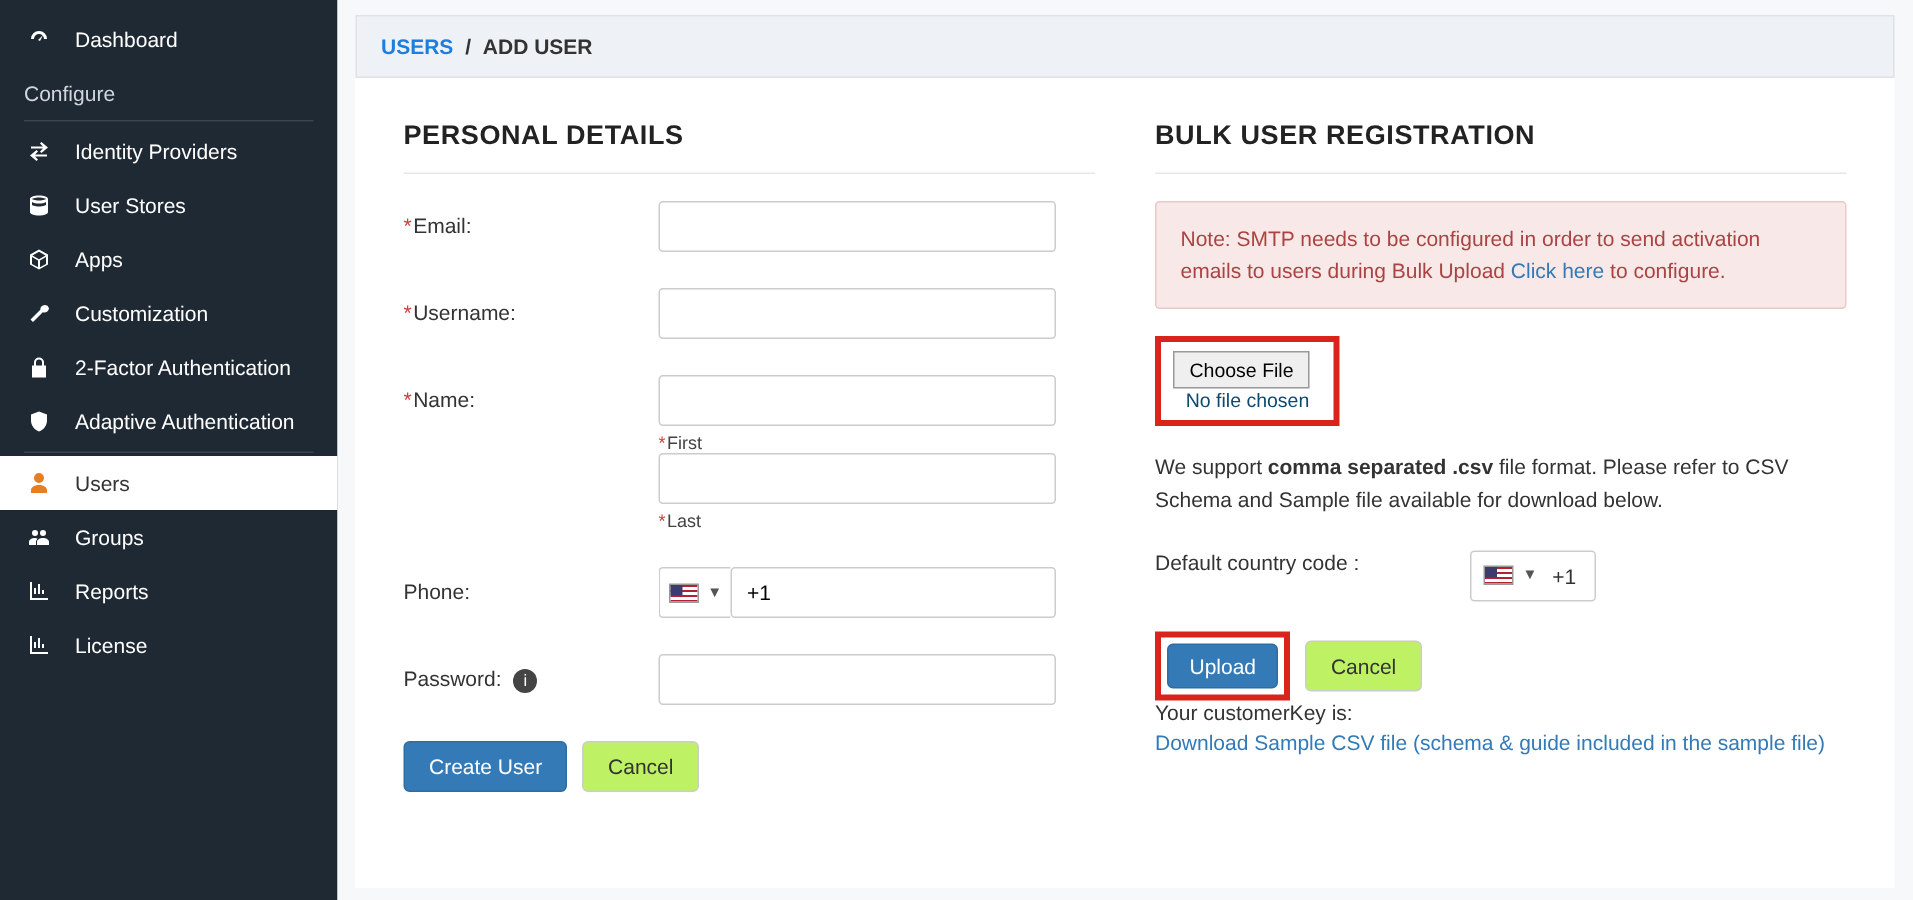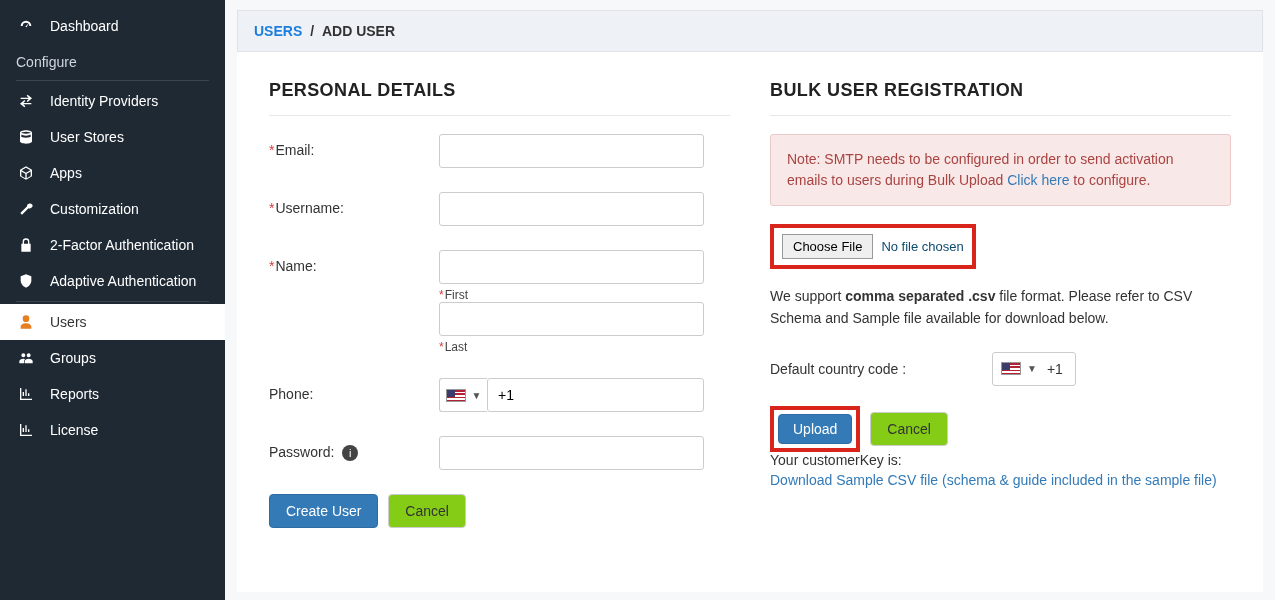--- a/index.html
+++ b/index.html
@@ -36,33 +36,33 @@
   input[type=text], input[type=password] { width: 100%; max-width: 265px; height: 34px; border: 1px solid #ccc; border-radius: 3px; padding: 4px 10px; font-size: 14px; }
   .sub-label { font-size: 12px; color: #444; margin-top: 4px; }
   .name-stack .sub-label .req { margin-left: 0; }
 
   .phone-wrap { display: flex; max-width: 265px; }
   .phone-flag { width: 48px; height: 34px; border: 1px solid #ccc; border-right: none; border-radius: 3px 0 0 3px; display:flex; align-items:center; justify-content:center; background:#fff; }
   .phone-code-input { flex:1; border-radius: 0 3px 3px 0; border: 1px solid #ccc; height:34px; padding:4px 10px; }
 
   .btn { display:inline-block; padding: 8px 16px; border-radius: 4px; font-size: 14px; cursor:pointer; border:1px solid transparent; }
   .btn-primary { background: #337ab7; color:#fff; border-color:#2e6da4; }
-  .btn-default { background:#84cc16; color:#333; border-color:#ccc; }
+  .btn-default { background:#bef264; color:#333; border-color:#ccc; }
 
   
   .alert-warning { background:#f9e8e8; border:1px solid #eac9c9; color:#a94442; padding: 14px 16px; border-radius:3px; margin-bottom: 18px; line-height:1.5; }
   .alert-warning a { color:#337ab7; text-decoration:none; }
 
-  .file-box { border:4px solid #d9241c; padding: 6px 8px; display:inline-flex; align-items:center; margin-bottom: 16px; }
+  .file-box { border:4px solid #d9241c; padding: 6px 8px; display:inline-flex; align-items:center; margin-bottom: 16px; flex-direction: column; }
   .file-choose-btn { background:#efefef; border:1px solid #999; padding:4px 10px; font-size:13px; cursor:pointer; margin-right:8px; }
   .file-chosen-text { font-size:13px; color:#0c4a6e; }
 
   .support-text { margin-bottom: 22px; line-height:1.6; }
 
-  .cc-row { display:flex; align-items:center; margin-bottom:20px;gap:12px; }
+  .cc-row { display:flex; margin-bottom:20px; }
   .cc-row .lbl { width: 210px; }
   .cc-select { border:1px solid #ccc; border-radius:3px; height:34px; display:inline-flex; align-items:center; padding: 0 12px 0 8px; background:#fff; }
   .flagbox { display:inline-flex; align-items:center; gap:4px; }
 
   .upload-box { border:4px solid #d9241c; display:inline-block; padding:4px; margin-right: 6px; }
   .upload-box .btn-primary { padding:6px 14px; }
 
   .cust-key { }
   .link { color:#337ab7; text-decoration:none; display:inline-block; margin-top:4px; cursor:pointer; }
 

